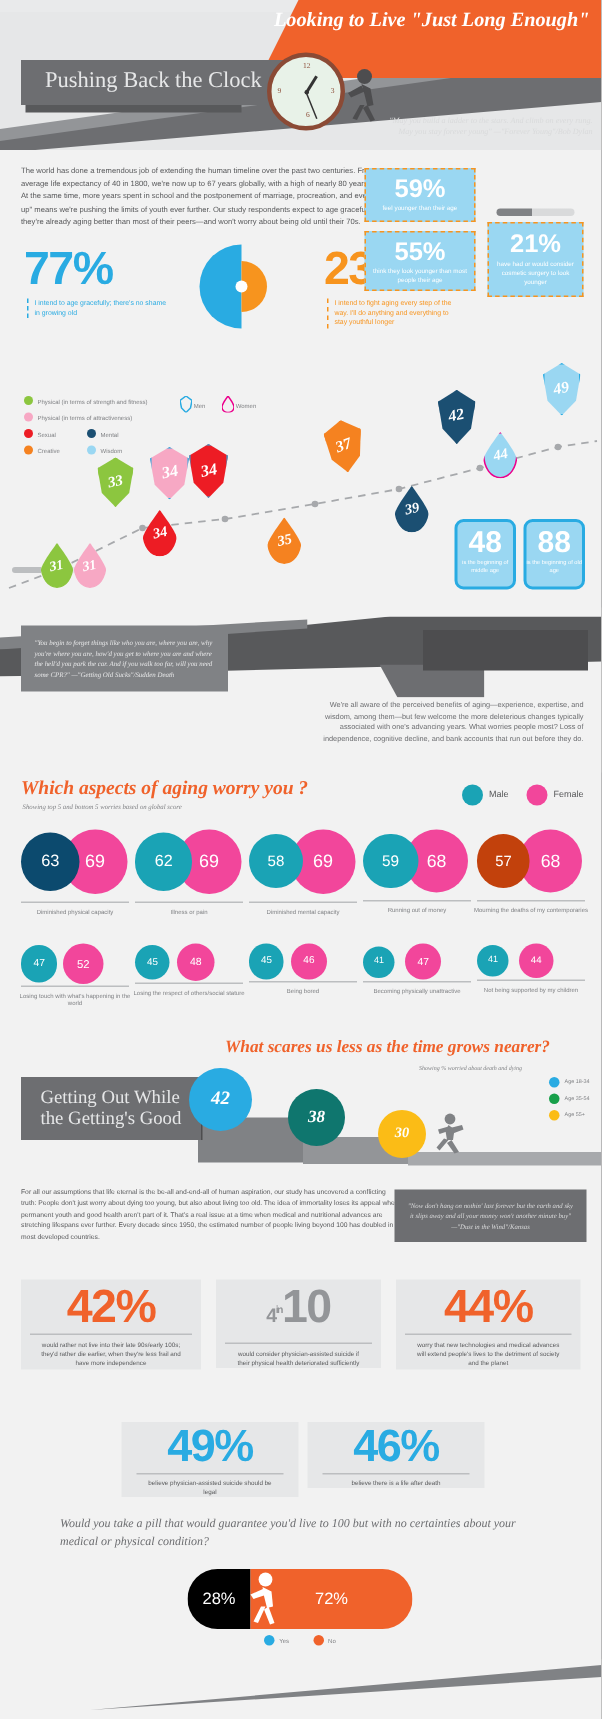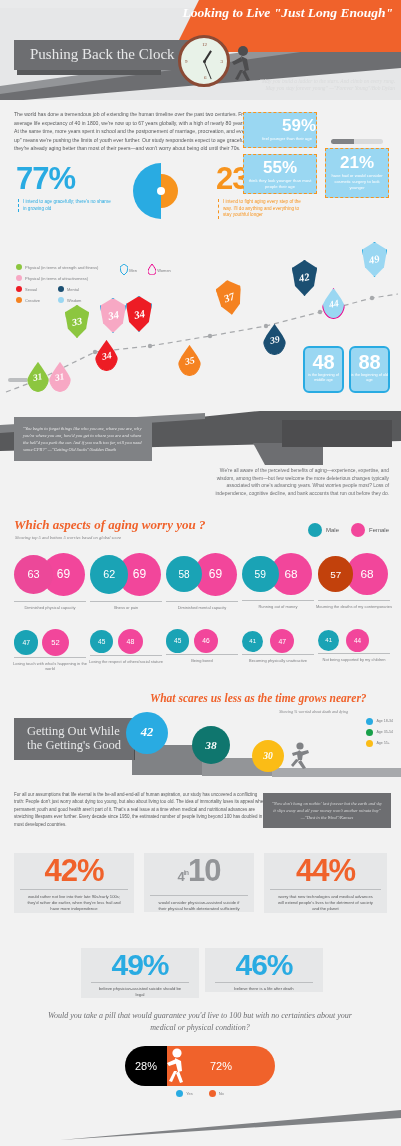--- a/index.html
+++ b/index.html
@@ -88,21 +88,21 @@
   .cap-or { position:absolute; left:218px; top:38px; width:90px; font-size:4.6px; line-height:6.6px; color:#f7941e; border-left:1.5px dashed #f7941e; padding-left:4px;}
   .pie { position:absolute; left:133px; top:2px; width:56px; height:56px; }
   .pie-l { position:absolute; left:0; top:0; width:28px; height:56px; background:#29abe2; border-radius:28px 0 0 28px;}
   .pie-r { position:absolute; left:28px; top:11px; width:17px; height:34px; background:#f7941e; border-radius:0 17px 17px 0;}
   .pie-c { position:absolute; left:24px; top:24px; width:8px; height:8px; background:#fff; border-radius:50%; }
 
   
   .sbox { position:absolute; background:#9ad7f2; border:1.5px dashed #f7941e; color:#fff; text-align:center; }
   .sbox .n { font-size:17px; font-weight:bold; line-height:20px; }
   .sbox .t { font-size:4.2px; line-height:6px; padding:0 4px 4px; }
-  #box59 { left:243px; top:112px; width:74px; height:36px; padding-top:3px;text-align:right;}
+  #box59 { left:243px; top:112px; width:74px; height:36px; padding-top:3px;}
   #box55 { left:243px; top:154px; width:74px; height:40px; padding-top:3px;}
   #box21 { left:325px; top:148px; width:64px; height:50px; padding-top:4px;}
   .pill-dec { position:absolute; left:331px; top:139px; width:52px; height:5px; border-radius:3px; background:linear-gradient(90deg,#808285 0 45%, #d9dadb 45% 100%); }
   .pill-dec2 { position:absolute; left:8px; top:217px; width:48px; height:4px; border-radius:3px; background:linear-gradient(90deg,#bcbec0 0 40%, #e6e7e8 40% 100%); }
 
   
   .peak { position:relative; height:165px; margin-top:4px; }
   .peak h3 { position:absolute; left:14px; top:4px; font-family:"Liberation Serif",serif; font-style:italic; font-weight:bold; font-size:12px; color:#f0622b;}
   .lg { position:absolute; font-size:4px; color:#808285; }
   .lg .dot { display:inline-block; width:6px; height:6px; border-radius:50%; vertical-align:-1px; margin-right:3px;}
@@ -178,21 +178,21 @@
 
   .bstats { position:relative; height:60px; }
   .bcard { position:absolute; background:#e6e7e8; text-align:center;}
   .bcard .n { font-size:30px; font-weight:bold; color:#29abe2; line-height:34px; letter-spacing:-1px;}
   .bcard .t { font-size:4.2px; line-height:6px; color:#58595b; padding:3px 4px 0; border-top:0.8px solid #bcbec0; margin:0 10px;}
   #b49 { left:81px; top:0; width:118px;}
   #b46 { left:205px; top:0; width:118px;}
 
   
   .pillsec { position:relative; height:100px; }
-  .pill-q { position:absolute; left:40px; top:2px; width:320px; text-align:center;
+  .pill-q { position:absolute; left:40px; top:2px; width:320px; 
      font-family:"Liberation Serif",serif; font-style:italic; font-size:8px; line-height:12px; color:#6d6e71;}
   .pillbar { position:absolute; left:125px; top:38px; width:150px; height:40px; border-radius:20px; overflow:hidden; display:flex;}
   .pill-yes { background:#000000; width:28%; display:flex; align-items:center; justify-content:center; color:#fff; font-size:11px;}
   .pill-no { background:#f0622b; width:72%; display:flex; align-items:center; justify-content:center; color:#fff; font-size:11px;}
   .pill-leg { position:absolute; left:125px; top:82px; width:150px; display:flex; justify-content:center; gap:16px; font-size:4px; color:#808285;}
   .pill-leg div { display:flex; align-items:center; gap:3px;}
   .pill-leg .c { width:7px; height:7px; border-radius:50%;}
   .pill-runner { position:absolute; left:164px; top:40px; z-index:4;}
 
   .footer-ramp { position:absolute; left:0; bottom:0; width:401px; height:40px; background:#f2f2f2; overflow:hidden;}
@@ -379,21 +379,21 @@
     <h3>Which aspects of aging worry you ?</h3>
     <div class="sub">Showing top 5 and bottom 5 worries based on global score</div>
     <div class="mf-leg">
       <span class="c" style="background:#1aa3b5"></span>
       <span>Male</span>
       <span class="c" style="background:#f2469b; margin-left:8px;"></span>
       <span>Female</span>
     </div>
     <div id="worry-groups">
         <div class="bub" style="left: 42px; top: 38px; width: 42.78px; height: 42.78px; background: rgb(242, 70, 155); font-size: 11.9784px; z-index: 2;">69</div>
-        <div class="bub" style="left: 14px; top: 39.86px; width: 39.06px; height: 39.06px; background: #ec4899; font-size: 10.9368px; z-index: 3;">63</div>
+        <div class="bub" style="left: 14px; top: 39.86px; width: 39.06px; height: 39.06px; background: #0c4a6e; font-size: 10.9368px; z-index: 3;">63</div>
         <div class="grp-rule" style="left: 14px; top: 85.78px; width: 72px;"></div>
         <div class="grp-lbl" style="left: 10px; top: 89.78px;">Diminished physical capacity</div>
         <div class="bub" style="left: 118px; top: 38px; width: 42.78px; height: 42.78px; background: rgb(242, 70, 155); font-size: 11.9784px; z-index: 2;">69</div>
         <div class="bub" style="left: 90px; top: 40.17px; width: 38.44px; height: 38.44px; background: rgb(26, 163, 181); font-size: 10.7632px; z-index: 3;">62</div>
         <div class="grp-rule" style="left: 90px; top: 85.78px; width: 72px;"></div>
         <div class="grp-lbl" style="left: 86px; top: 89.78px;">Illness or pain</div>
         <div class="bub" style="left: 194px; top: 38px; width: 42.78px; height: 42.78px; background: rgb(242, 70, 155); font-size: 11.9784px; z-index: 2;">69</div>
         <div class="bub" style="left: 166px; top: 41.41px; width: 35.96px; height: 35.96px; background: rgb(26, 163, 181); font-size: 10.0688px; z-index: 3;">58</div>
         <div class="grp-rule" style="left: 166px; top: 85.78px; width: 72px;"></div>
         <div class="grp-lbl" style="left: 162px; top: 89.78px;">Diminished mental capacity</div>

